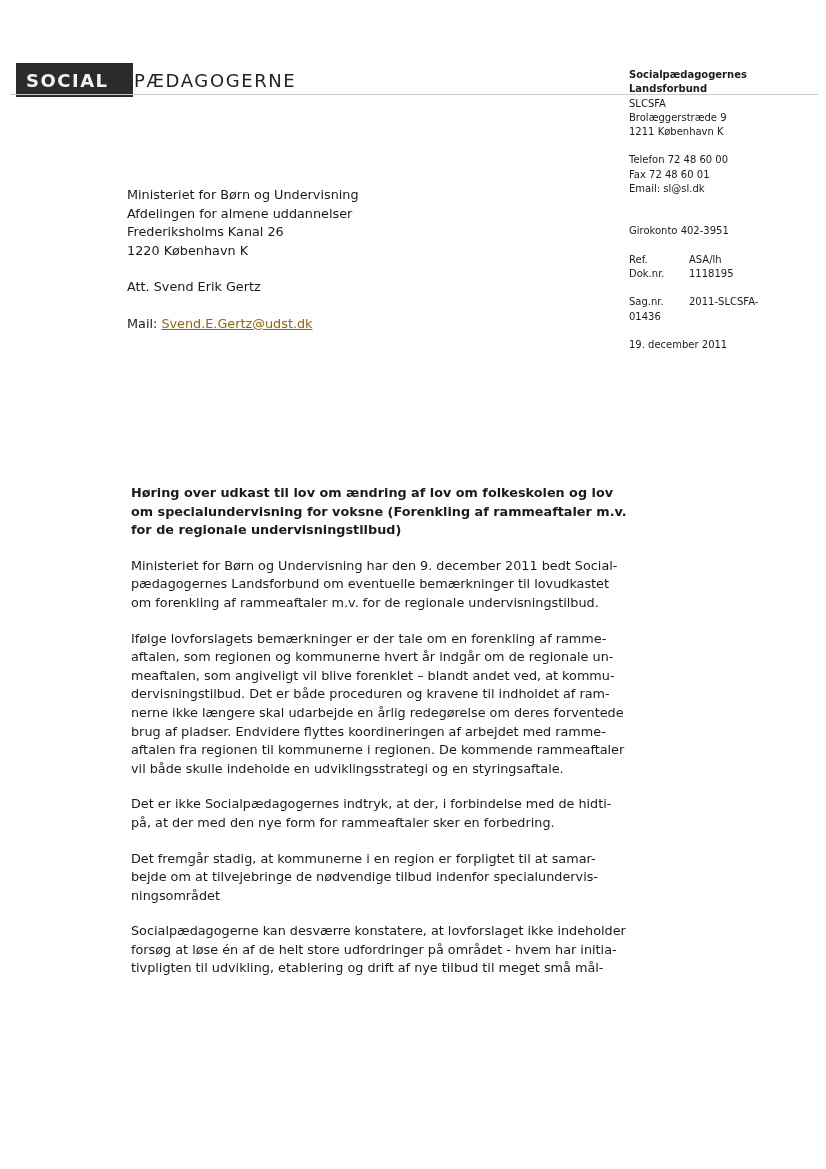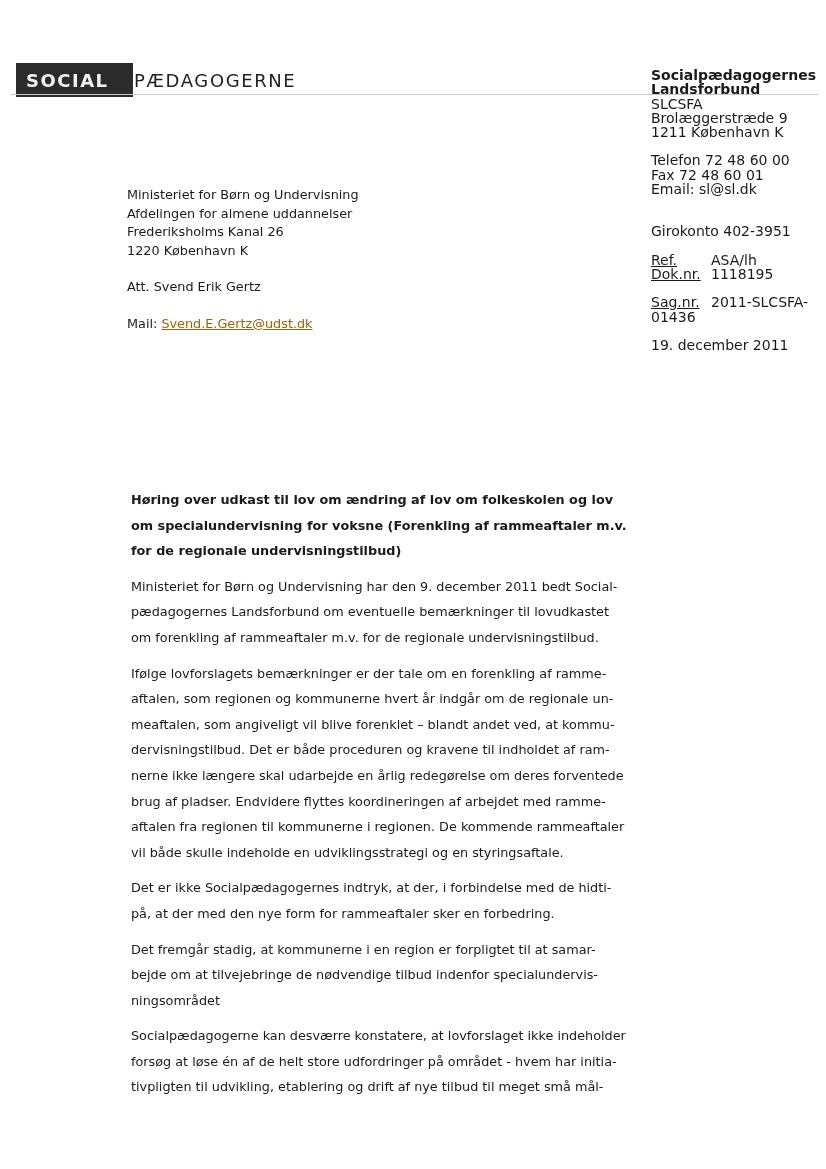--- a/index.html
+++ b/index.html
@@ -9,36 +9,36 @@
 
   
   .logo-box { left: 16px; top: 63px; width: 117px; height: 34px; background: #2b2b2b; }
   .logo-social { left: 26px; top: 70px; font-family: "DejaVu Sans", sans-serif; font-size: 18px;
                  font-weight: bold; color: #f2f2f2; letter-spacing: 1.5px; }
   .logo-paed { left: 134px; top: 70px; font-family: "DejaVu Sans", sans-serif; font-size: 18px;
                color: #1f1f1f; letter-spacing: 1.6px; }
   .header-rule { left: 10px; top: 94px; width: 808px; height: 1px; background: #c8c8c8; }
 
   
-  .sender { left: 651px; top: 68px; width: 170px; font-size: 14px; line-height: 14.3px; color: #1a1a1a; }
+  .sender { left: 629px; top: 68px; width: 170px; font-size: 10px; line-height: 14.3px; color: #1a1a1a; }
   .sender .bold { font-weight: bold; }
   .sender .gap { height: 14px; }
   .ref-row { display: flex; }
-  .ref-row .k { width: 60px; text-decoration: underline; }
+  .ref-row .k { width: 60px; }
 
   
   .recipient { left: 127px; top: 186px; font-size: 12.8px; line-height: 18.6px; color: #1a1a1a; }
   .recipient .gap { height: 18px; }
   .mail-link { text-decoration: underline; color: #a16207; }
 
   
   .body { left: 131px; top: 484px; width: 540px; font-size: 12.8px; line-height: 18.6px; color: #1a1a1a; }
   .subject { font-weight: bold; margin: 0 0 17px 0; }
   .para { margin: 0 0 17px 0; }
-  .line { display: block; white-space: nowrap; margin-top: 7px; }
+  .line { display: block; white-space: nowrap; }
 </style>
 </head>
 <body>
 
 <div class="abs logo-box"></div>
 <div class="abs logo-social">SOCIAL</div>
 <div class="abs logo-paed">PÆDAGOGERNE</div>
 <div class="abs header-rule"></div>
 
 <div class="abs sender">

